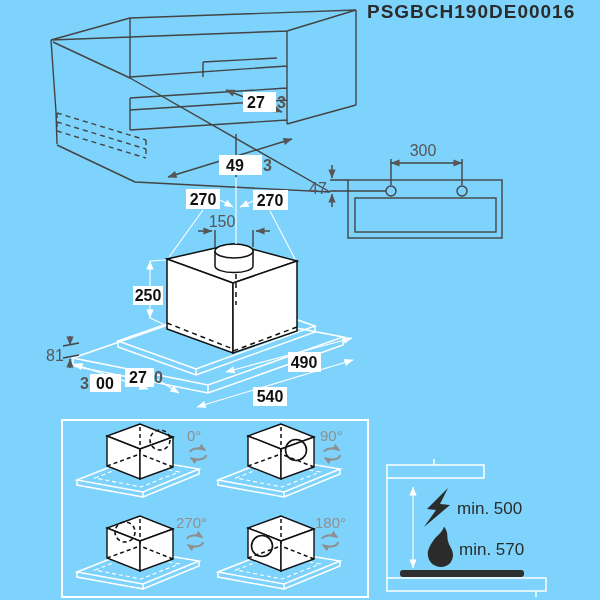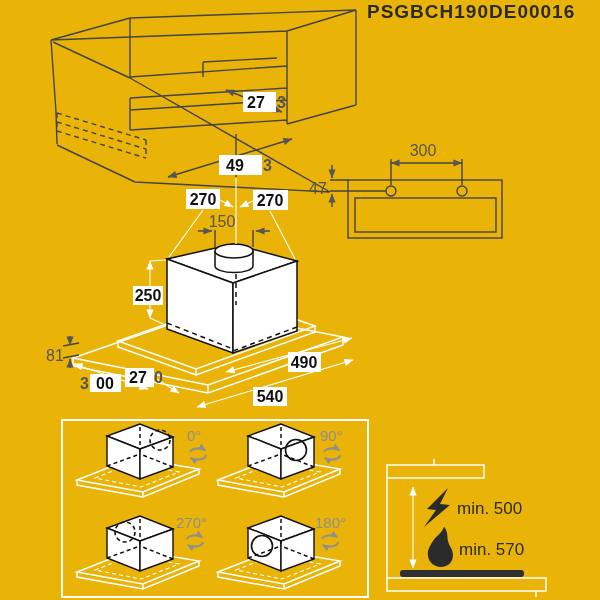--- a/index.html
+++ b/index.html
@@ -1,16 +1,16 @@
 <!DOCTYPE html>
 <html><head>
 <meta charset="utf-8">
 <style>
   html,body{margin:0;padding:0;background:#000;}
-  .stage{position:relative;width:600px;height:600px;background:#eab308;overflow:hidden;}
+  .stage{position:relative;width:600px;height:600px;background:#7dd3fc;overflow:hidden;}
   svg{position:absolute;left:0;top:0;}
   text{font-family:"Liberation Sans", sans-serif;}
   .title-t{font-size:19px;font-weight:700;letter-spacing:1px;fill:#2b2b2b;}
   .lbl{font-size:16px;font-weight:700;fill:#111111;}
   .ovf{font-size:16px;font-weight:700;fill:#565656;}
   .dimg{font-size:16px;fill:#565656;}
   .deg{font-size:15px;fill:#8f8f8f;}
   .dark-t{font-size:17px;fill:#2b2b2b;}
   .wln{stroke:#ffffff;fill:none;stroke-width:1.5;}
   .wthin{stroke:#ffffff;fill:none;stroke-width:1.1;}

